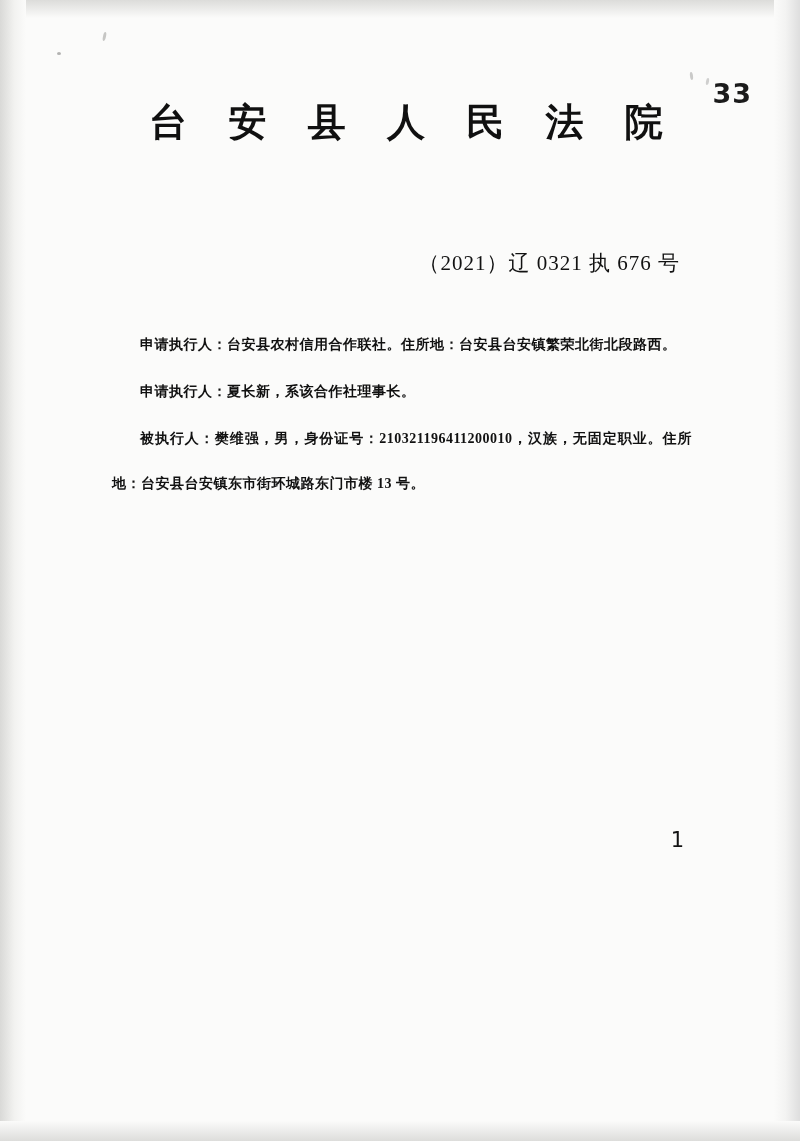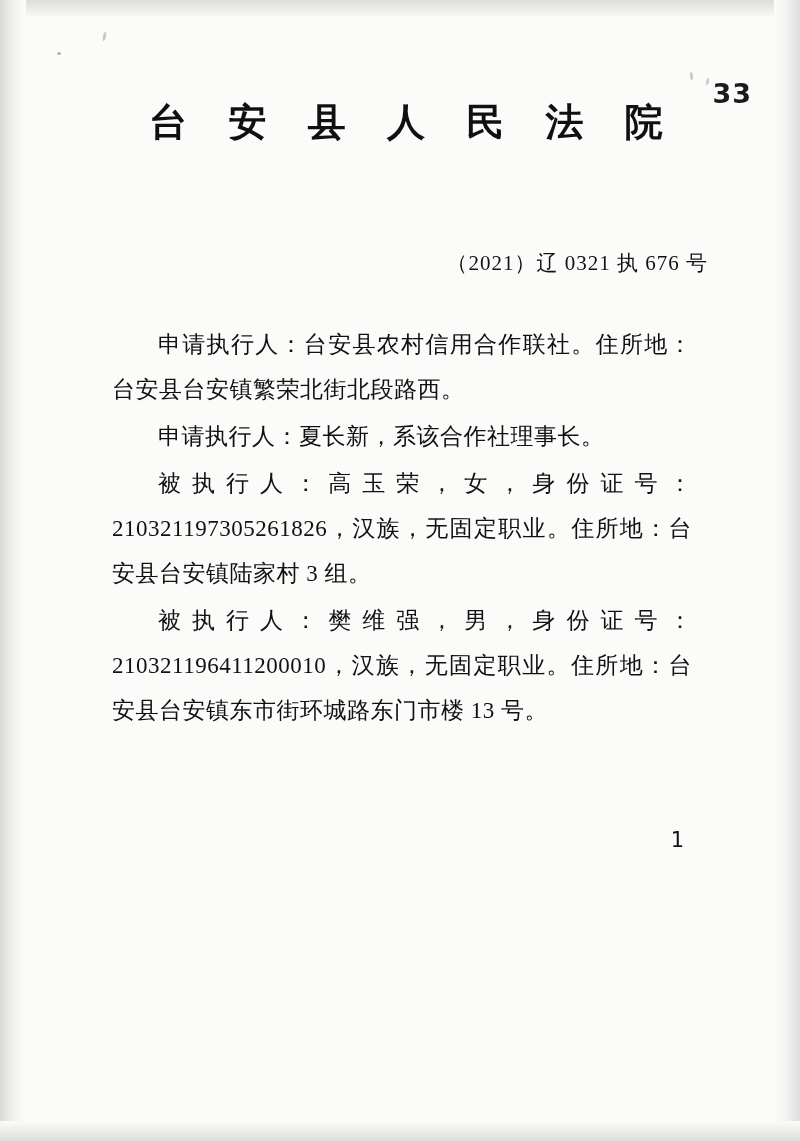--- a/index.html
+++ b/index.html
@@ -99,43 +99,44 @@
     font-weight: 700;
     letter-spacing: 14px;
     line-height: 52px;
     color: #101010;
     text-indent: 14px;
     margin-left: 12px;
   }
 
   .case-no {
     position: absolute;
-    right: 92px;
+    right: 120px;
     top: 249px;
     font-size: 21px;
     letter-spacing: 1px;
     color: #121212;
     white-space: nowrap;
   }
 
   .body-text {
     position: absolute;
     left: 112px;
     top: 322px;
     width: 580px;
   }
   .para {
-    font-size: 23px;
+    font-size: 14px;
     line-height: 45px;
     letter-spacing: 0.5px;
     text-indent: 2em;
     margin: 0 0 2px 0;
     color: #111111;
     text-align: justify;
     text-justify: inter-ideograph;
+    font-weight: bold;
   }
 
   .footer-page {
     position: absolute;
     right: 116px;
     bottom: 46px;
     font-family: "DejaVu Sans", sans-serif;
     font-size: 21px;
     color: #131313;
   }
@@ -160,20 +161,19 @@
 
     <div class="title-block">
       <div class="title-line">台 安 县 人 民 法 院</div>
     </div>
 
     <div class="case-no">（2021）辽 0321 执 676 号</div>
 
     <div class="body-text">
       <p class="para">申请执行人：台安县农村信用合作联社。住所地：台安县台安镇繁荣北街北段路西。</p>
       <p class="para">申请执行人：夏长新，系该合作社理事长。</p>
-      <p class="para">被执行人：高玉荣，女，身份证号：210321197305261826，汉族，无固定职业。住所地：台安县台安镇陆家村 3 组。</p>
       <p class="para">被执行人：樊维强，男，身份证号：210321196411200010，汉族，无固定职业。住所地：台安县台安镇东市街环城路东门市楼 13 号。</p>
 
     </div>
 
     <div class="footer-page">1</div>
   </div>
 </div>
 
 </body></html>

